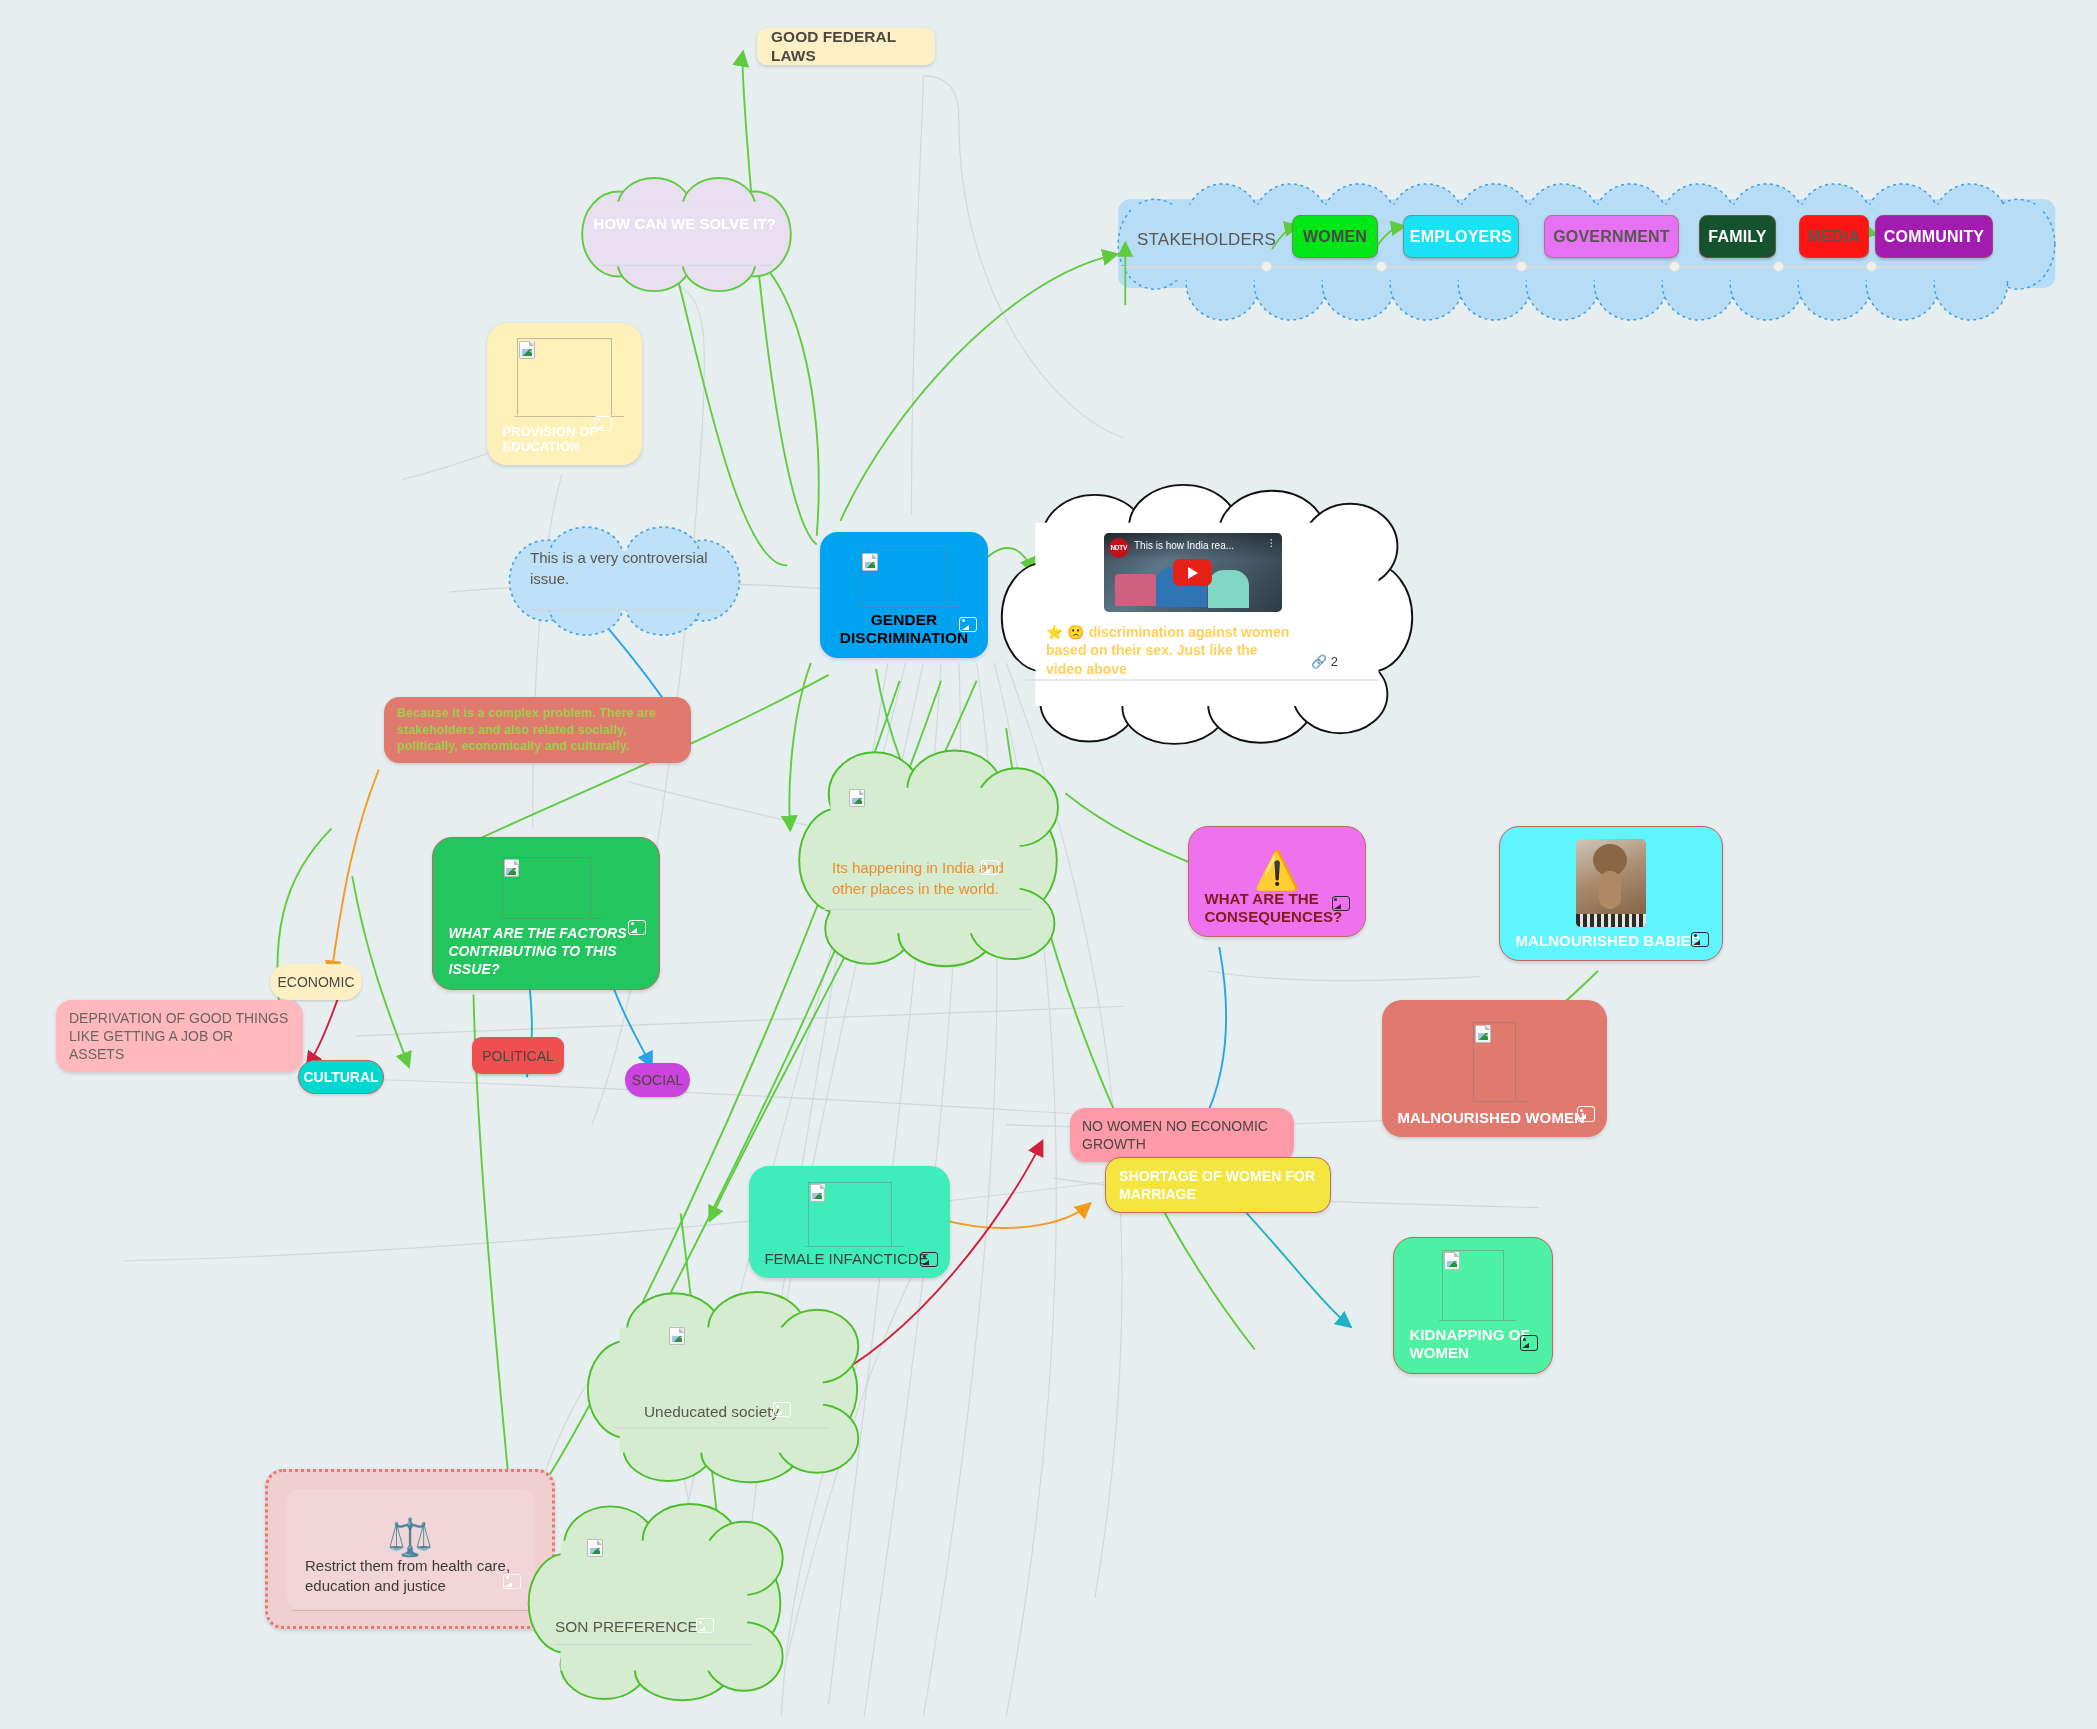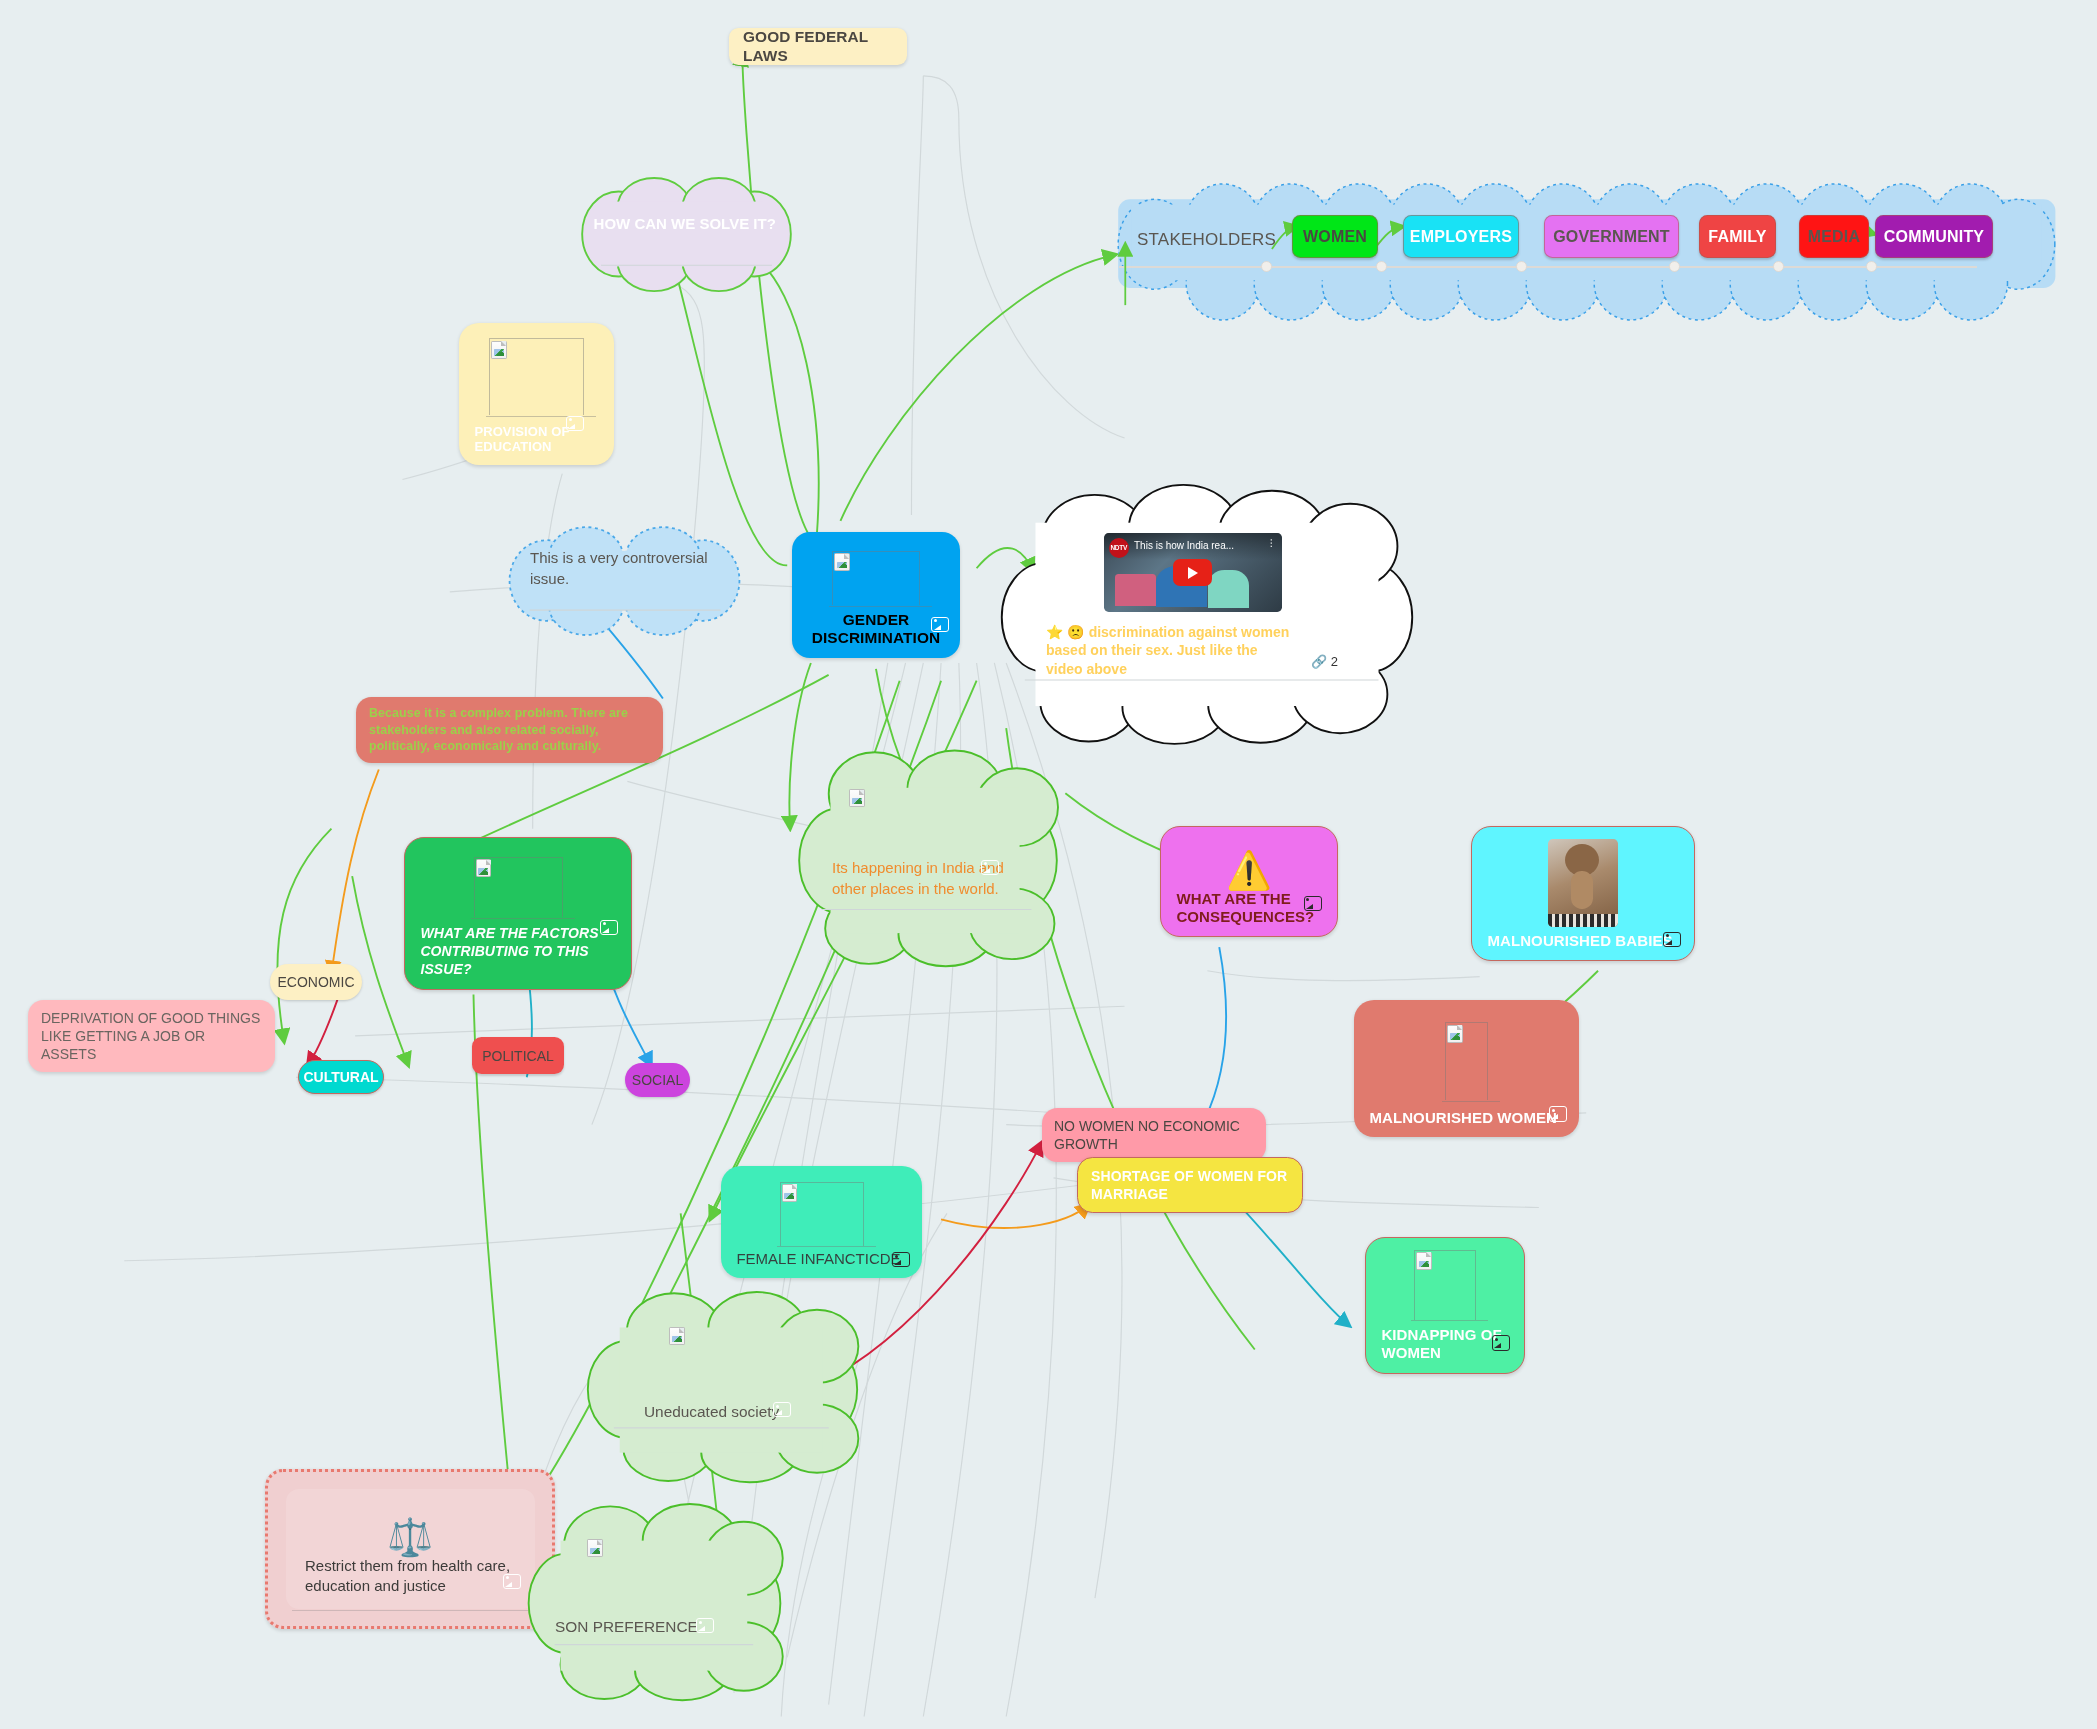--- a/index.html
+++ b/index.html
@@ -18,20 +18,21 @@
 
   
   .node {
     position: absolute;
     border-radius: 20px;
     box-shadow: 0 1.8px 3.6px rgba(0,0,0,.13);
     display: flex;
     flex-direction: column;
     justify-content: flex-end;
     padding: 10.7px 15.4px;
+    margin-left: 28px;
   }
   .node .label {
     font-weight: 700;
     letter-spacing: 0.1px;
     line-height: 1.18;
   }
   .node .imgbox {
     border: 0.6px solid rgba(120,120,120,.45);
     border-bottom: none;
     position: relative;
@@ -261,21 +262,21 @@
 
     <div class="stk-chip" style="left: 179px; width: 86px; background: rgb(0, 230, 23); color: rgb(75, 71, 66);">
       <span>WOMEN</span>
       </div>
     <div class="stk-chip" style="left: 290px; width: 116px; background: rgb(25, 226, 245); color: rgb(255, 255, 255);">
       <span>EMPLOYERS</span>
       </div>
     <div class="stk-chip" style="left: 431px; width: 135px; background: rgb(228, 114, 242); color: rgb(90, 86, 80);">
       <span>GOVERNMENT</span>
       </div>
-    <div class="stk-chip" style="left: 586px; width: 77px; background: #ef4444; color: rgb(255, 255, 255);">
+    <div class="stk-chip" style="left: 586px; width: 77px; background: #14532d; color: rgb(255, 255, 255);">
       <span>FAMILY</span>
       </div>
     <div class="stk-chip" style="left: 686px; width: 70px; background: rgb(255, 20, 20); color: rgb(90, 86, 80);">
       <span>MEDIA</span>
       </div>
     <div class="stk-chip" style="left: 762px; width: 118px; background: #a21caf; color: rgb(255, 255, 255);">
       <span>COMMUNITY</span>
       </div>
   </div>
 

